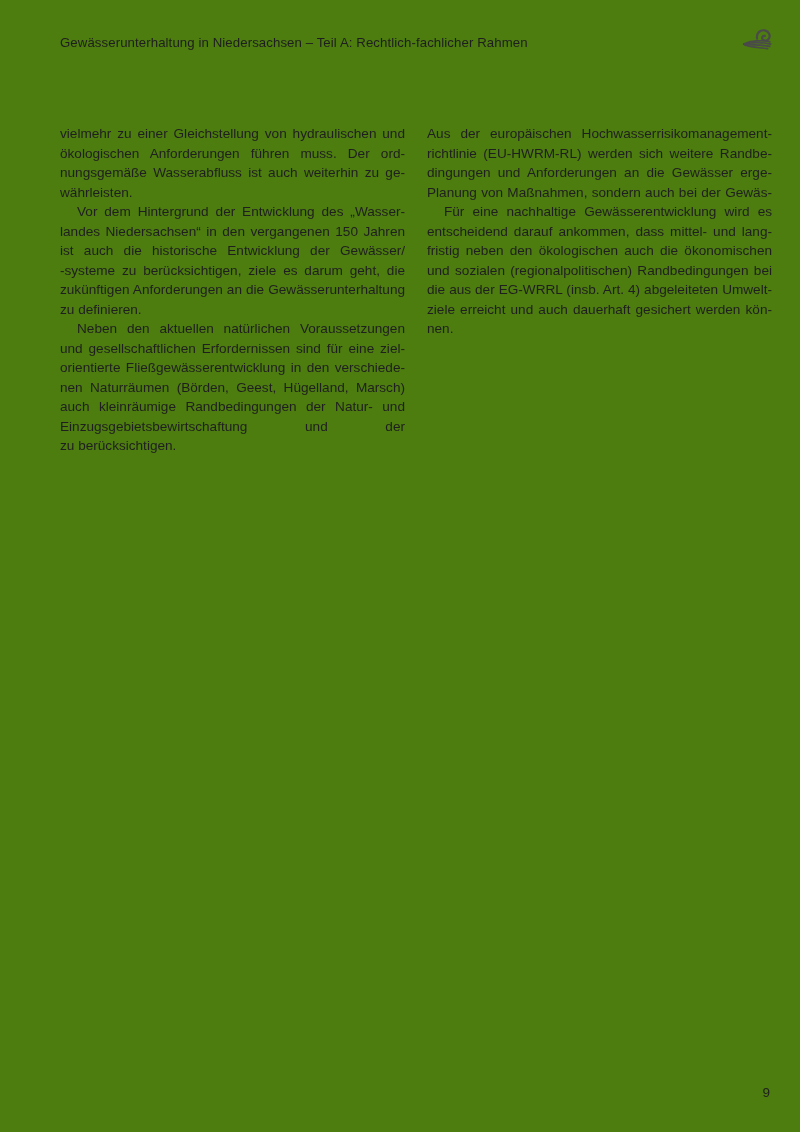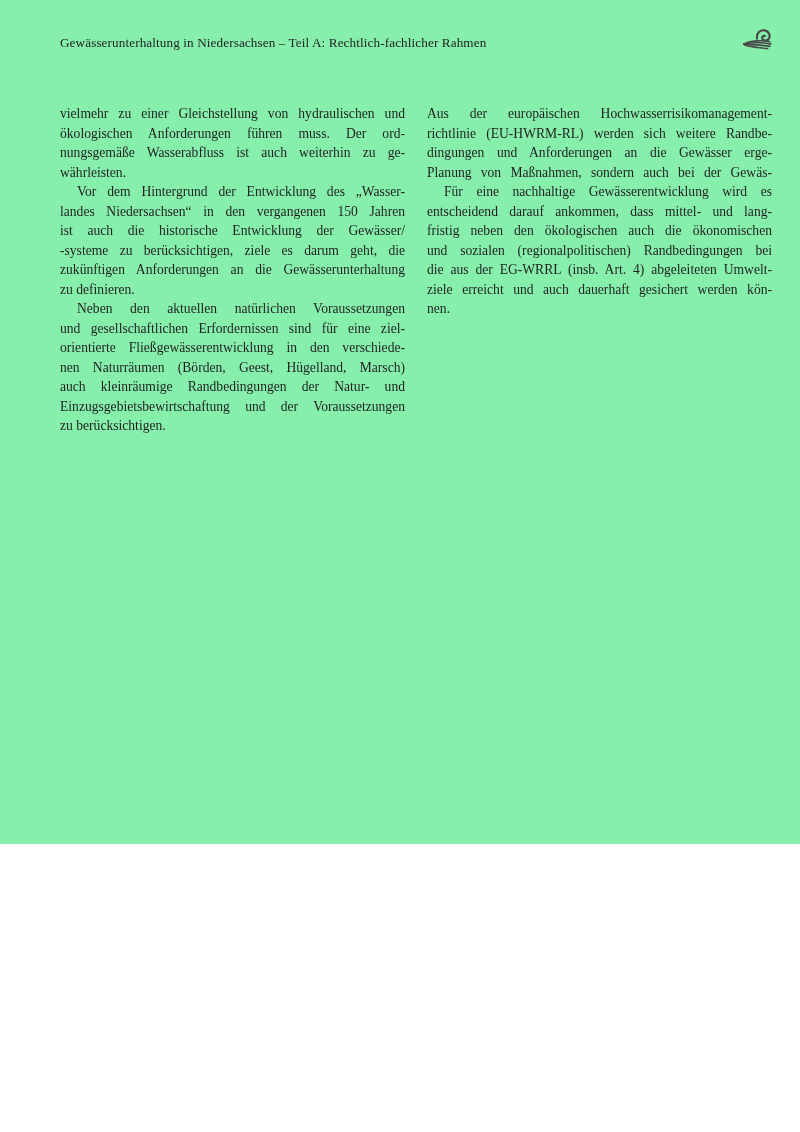--- a/index.html
+++ b/index.html
@@ -3,23 +3,23 @@
 <meta charset="utf-8">
 <style>
   html, body {
     margin: 0;
     padding: 0;
     background: #ffffff;
   }
   .page {
     position: relative;
     width: 800px;
-    height: 844px;
-    background: #86efac;
-    font-family: Liberation Serif, serif;
+    height: 1132px;
+    background: #4d7c0f;
+    font-family: Liberation Sans, sans-serif;
     color: #1f1f1f;
     overflow: hidden;
   }
   
   .header-title {
     position: absolute;
     left: 60px;
     top: 35px;
     font-size: 13.2px;
     line-height: 16px;
@@ -37,21 +37,21 @@
   
   .columns {
     position: absolute;
     left: 60px;
     top: 104px;
     width: 712px;
     display: grid;
     grid-template-columns: 1fr 1fr;
     column-gap: 22px;
   }
-  .column { min-width: 0; }
+  .column { min-width: 0; margin-top: 20px; }
   .para { margin: 0; }
   .line {
     height: 19.5px;
     overflow: hidden;
     font-size: 13.6px;
     line-height: 19.5px;
     color: #1f1f1f;
     white-space: normal;
   }
   

